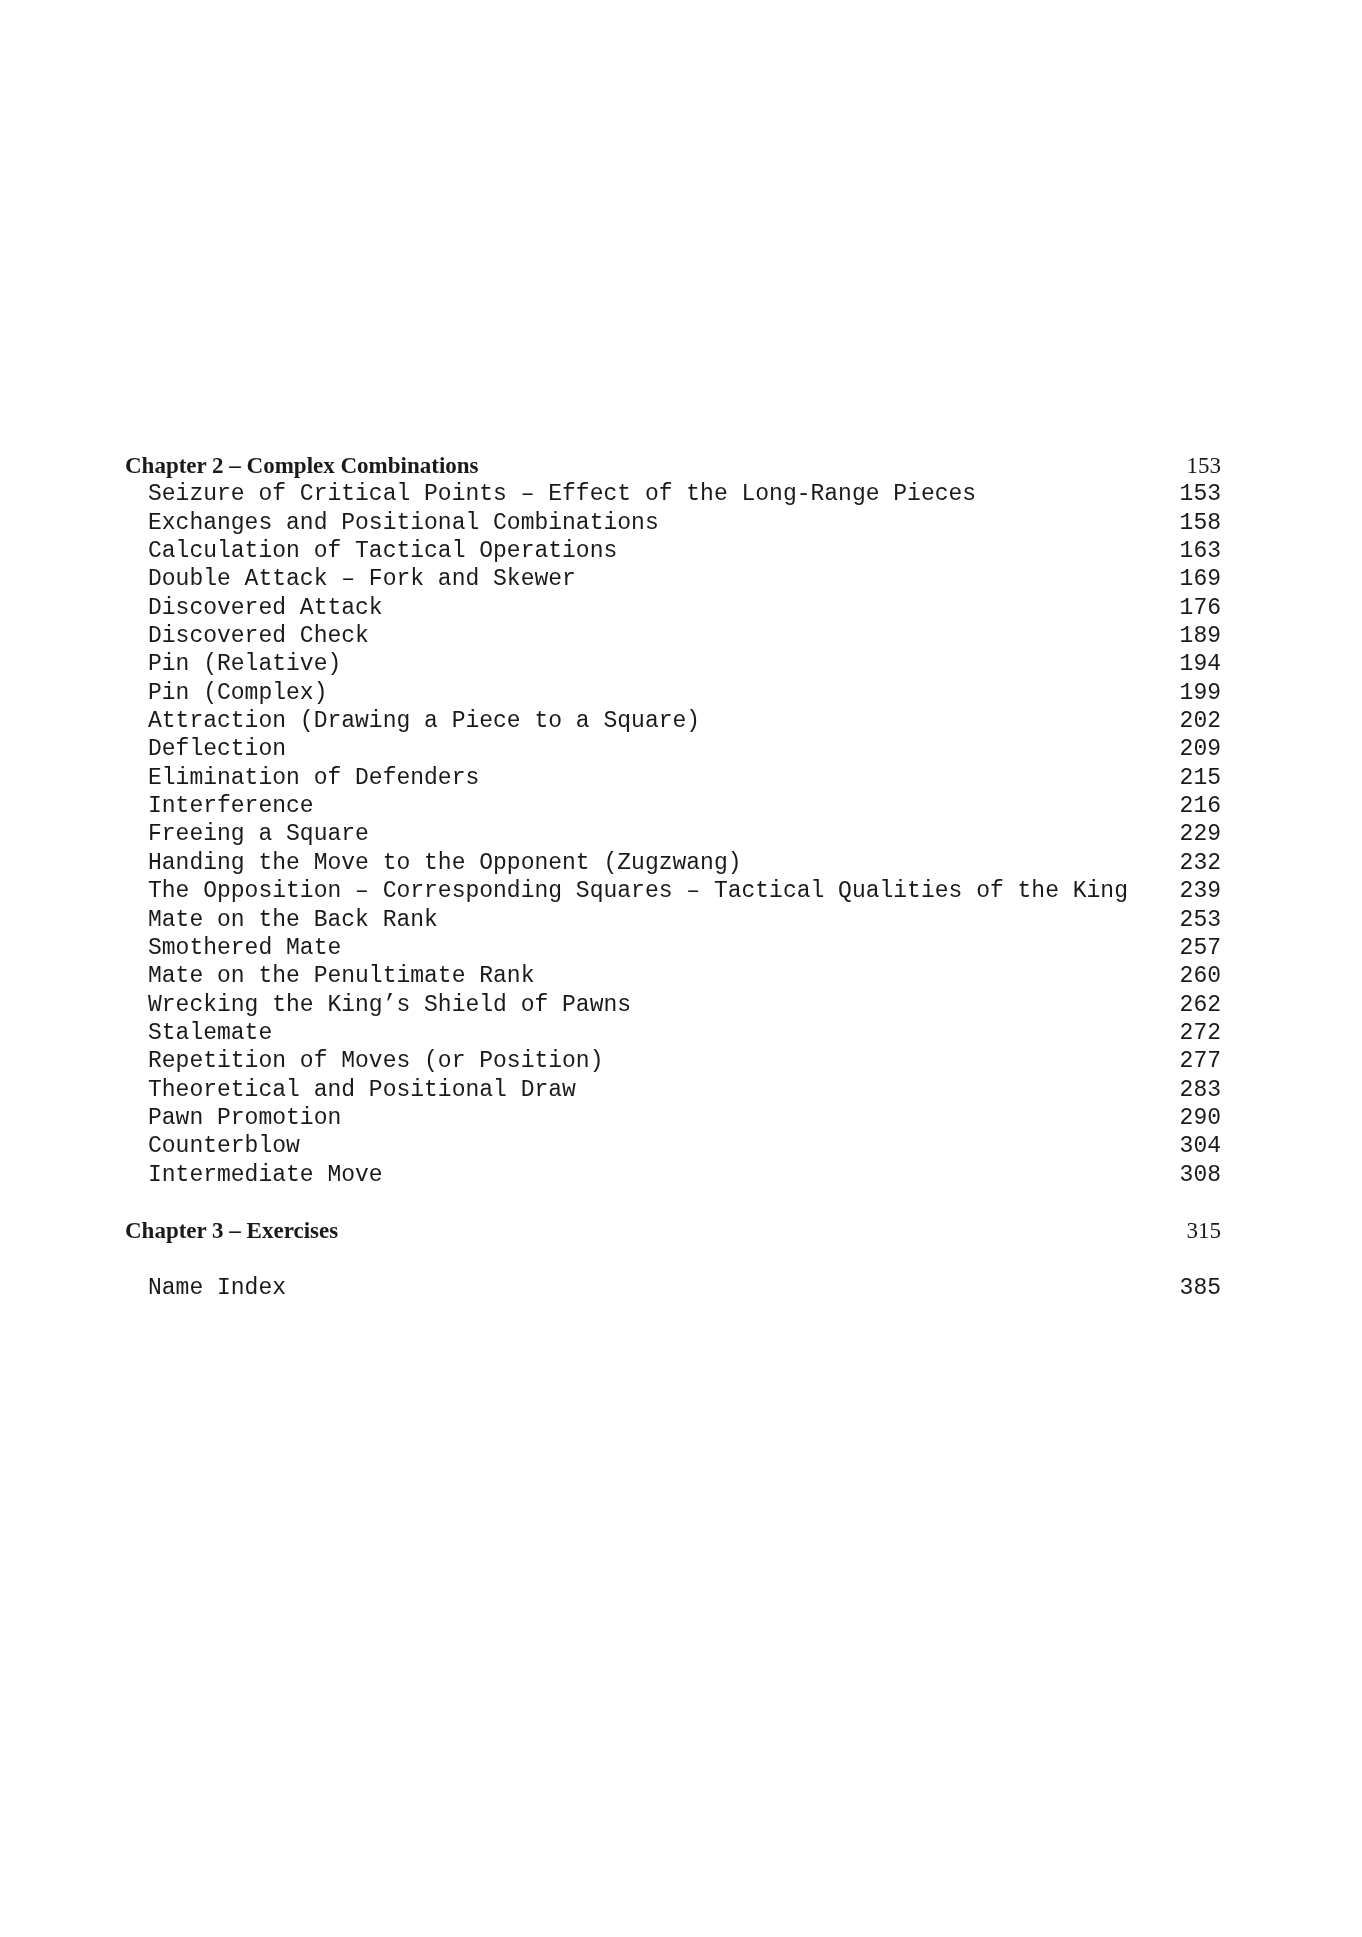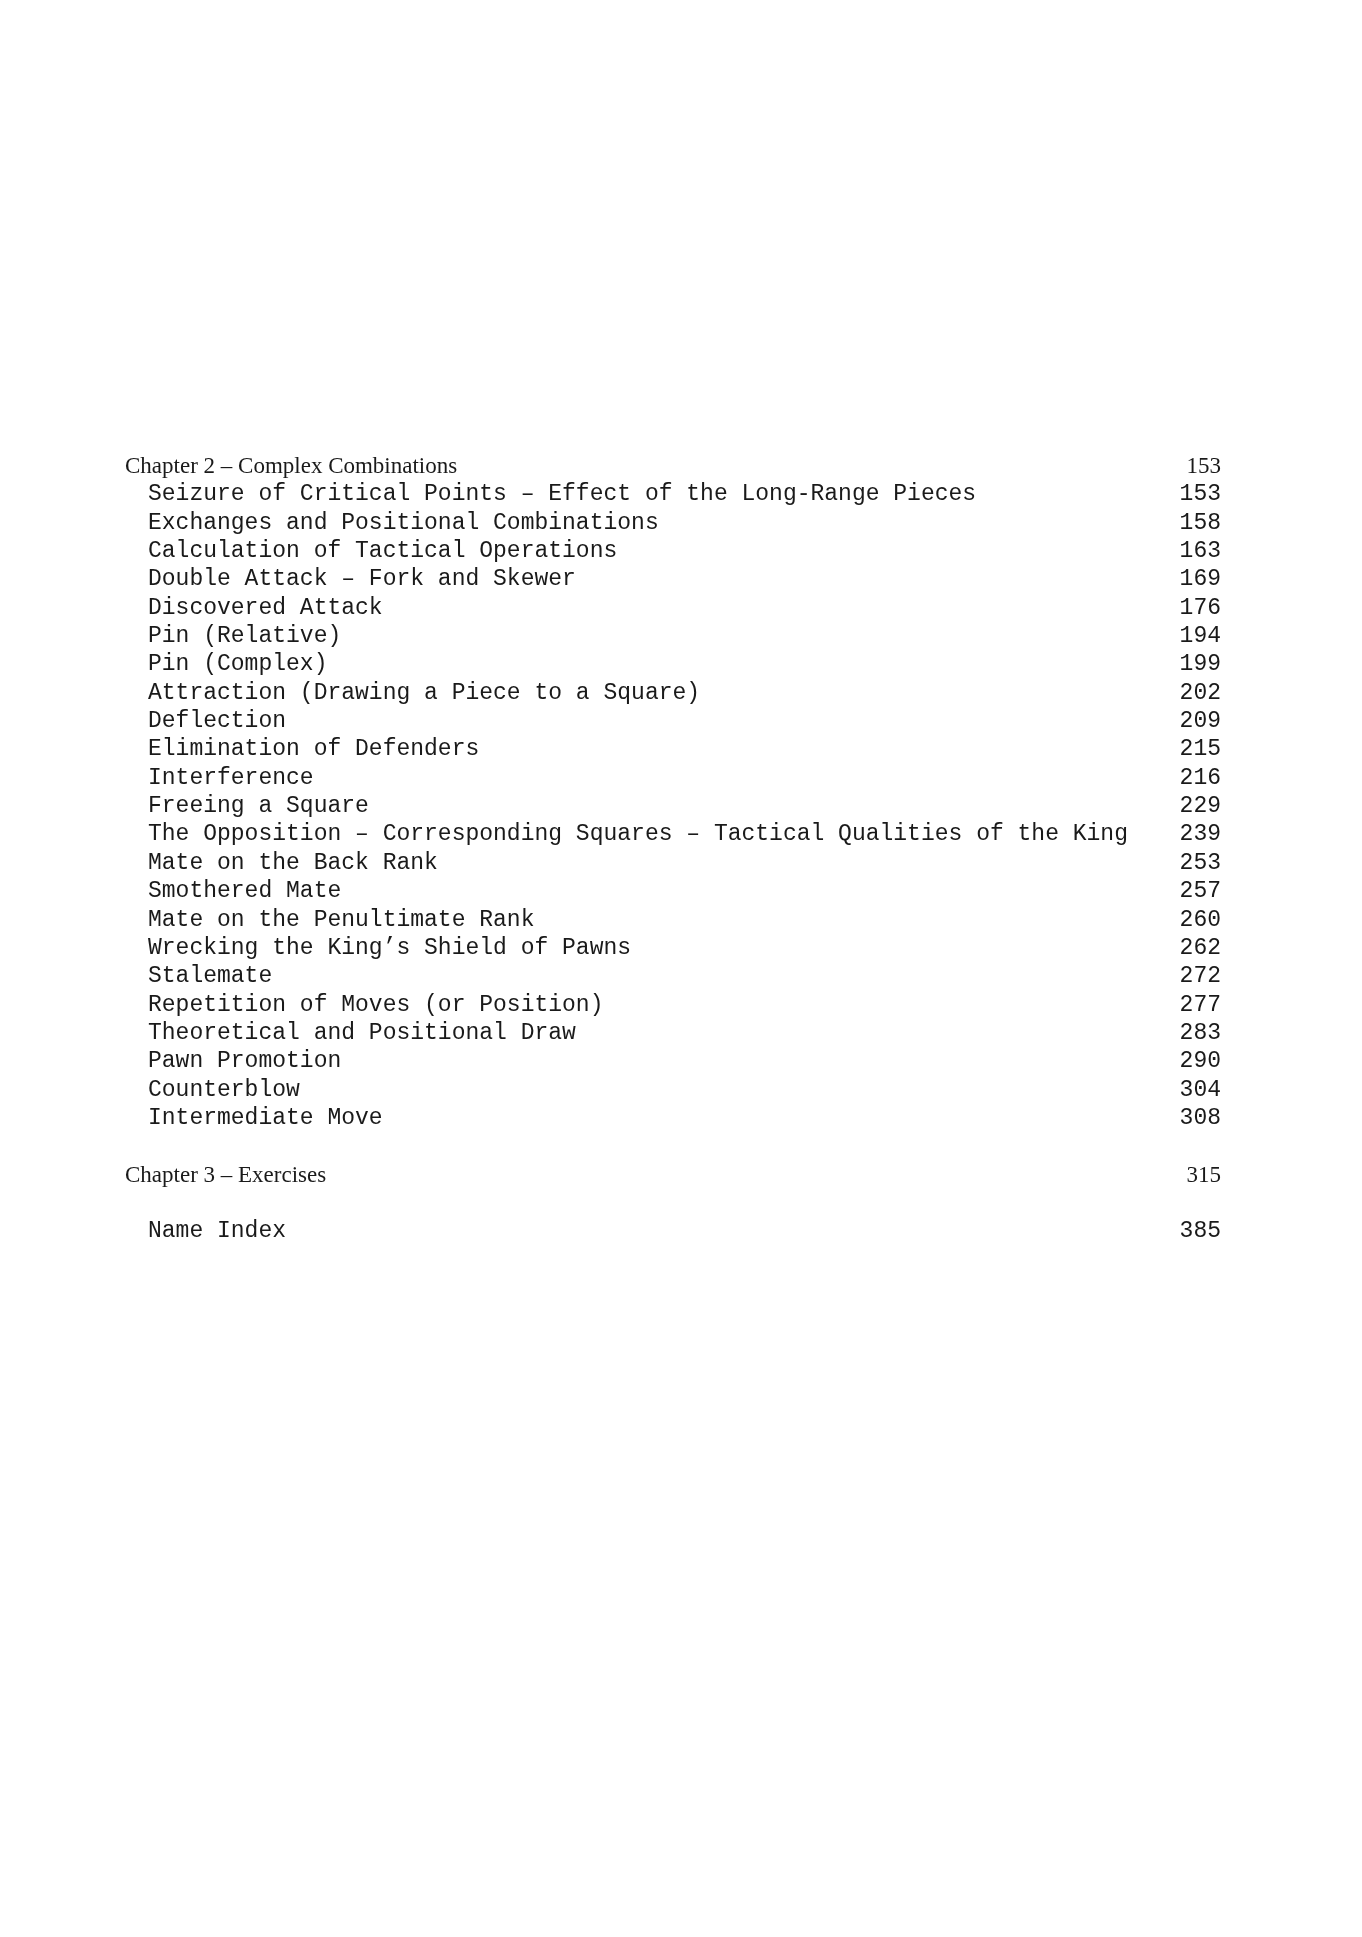--- a/index.html
+++ b/index.html
@@ -29,21 +29,21 @@
     align-items: baseline;
   }
   .row .title {
     white-space: nowrap;
   }
   .row .pagenum {
     text-align: right;
     min-width: 60px;
   }
   .chapter-row .title {
-    font-weight: normal;
+    font-weight: bold;
   }
   .entry-row {
     padding-left: 23px;
     font-family: Liberation Mono, monospace;
   }
   .gap {
     height: 28.35px;
   }
 </style>
 </head>
@@ -68,20 +68,24 @@
     </div>
     <div class="row entry-row">
       <span class="title">Double Attack – Fork and Skewer</span>
       <span class="pagenum">169</span>
     </div>
     <div class="row entry-row">
       <span class="title">Discovered Attack</span>
       <span class="pagenum">176</span>
     </div>
     <div class="row entry-row">
+      <span class="title">Discovered Check</span>
+      <span class="pagenum">189</span>
+    </div>
+    <div class="row entry-row">
       <span class="title">Pin (Relative)</span>
       <span class="pagenum">194</span>
     </div>
     <div class="row entry-row">
       <span class="title">Pin (Complex)</span>
       <span class="pagenum">199</span>
     </div>
     <div class="row entry-row">
       <span class="title">Attraction (Drawing a Piece to a Square)</span>
       <span class="pagenum">202</span>
@@ -94,20 +98,24 @@
       <span class="title">Elimination of Defenders</span>
       <span class="pagenum">215</span>
     </div>
     <div class="row entry-row">
       <span class="title">Interference</span>
       <span class="pagenum">216</span>
     </div>
     <div class="row entry-row">
       <span class="title">Freeing a Square</span>
       <span class="pagenum">229</span>
+    </div>
+    <div class="row entry-row">
+      <span class="title">Handing the Move to the Opponent (Zugzwang)</span>
+      <span class="pagenum">232</span>
     </div>
     <div class="row entry-row">
       <span class="title">The Opposition – Corresponding Squares – Tactical Qualities of the King</span>
       <span class="pagenum">239</span>
     </div>
     <div class="row entry-row">
       <span class="title">Mate on the Back Rank</span>
       <span class="pagenum">253</span>
     </div>
     <div class="row entry-row">

